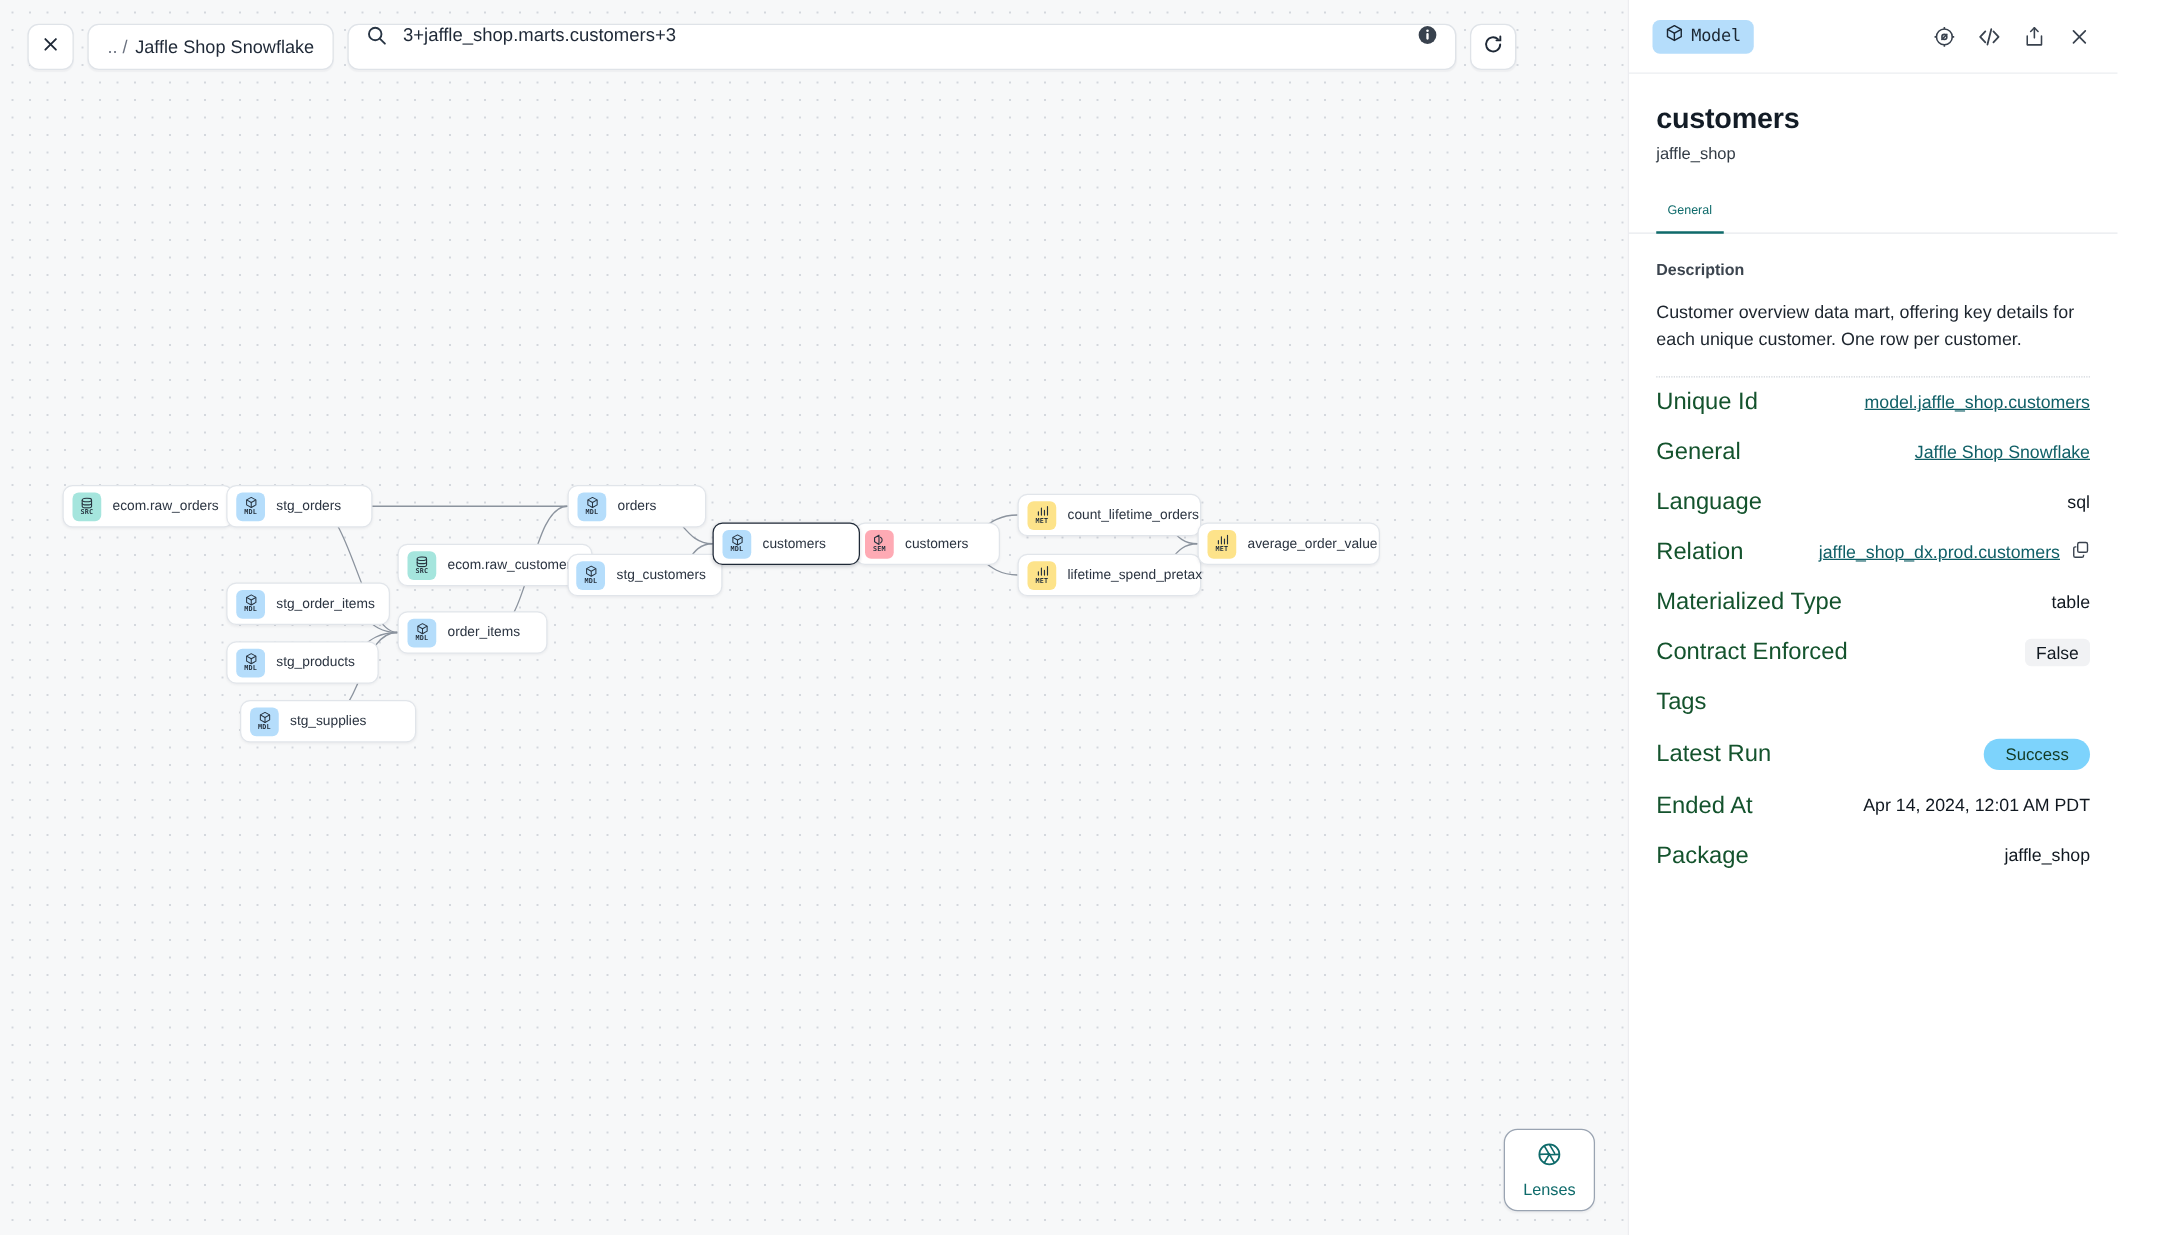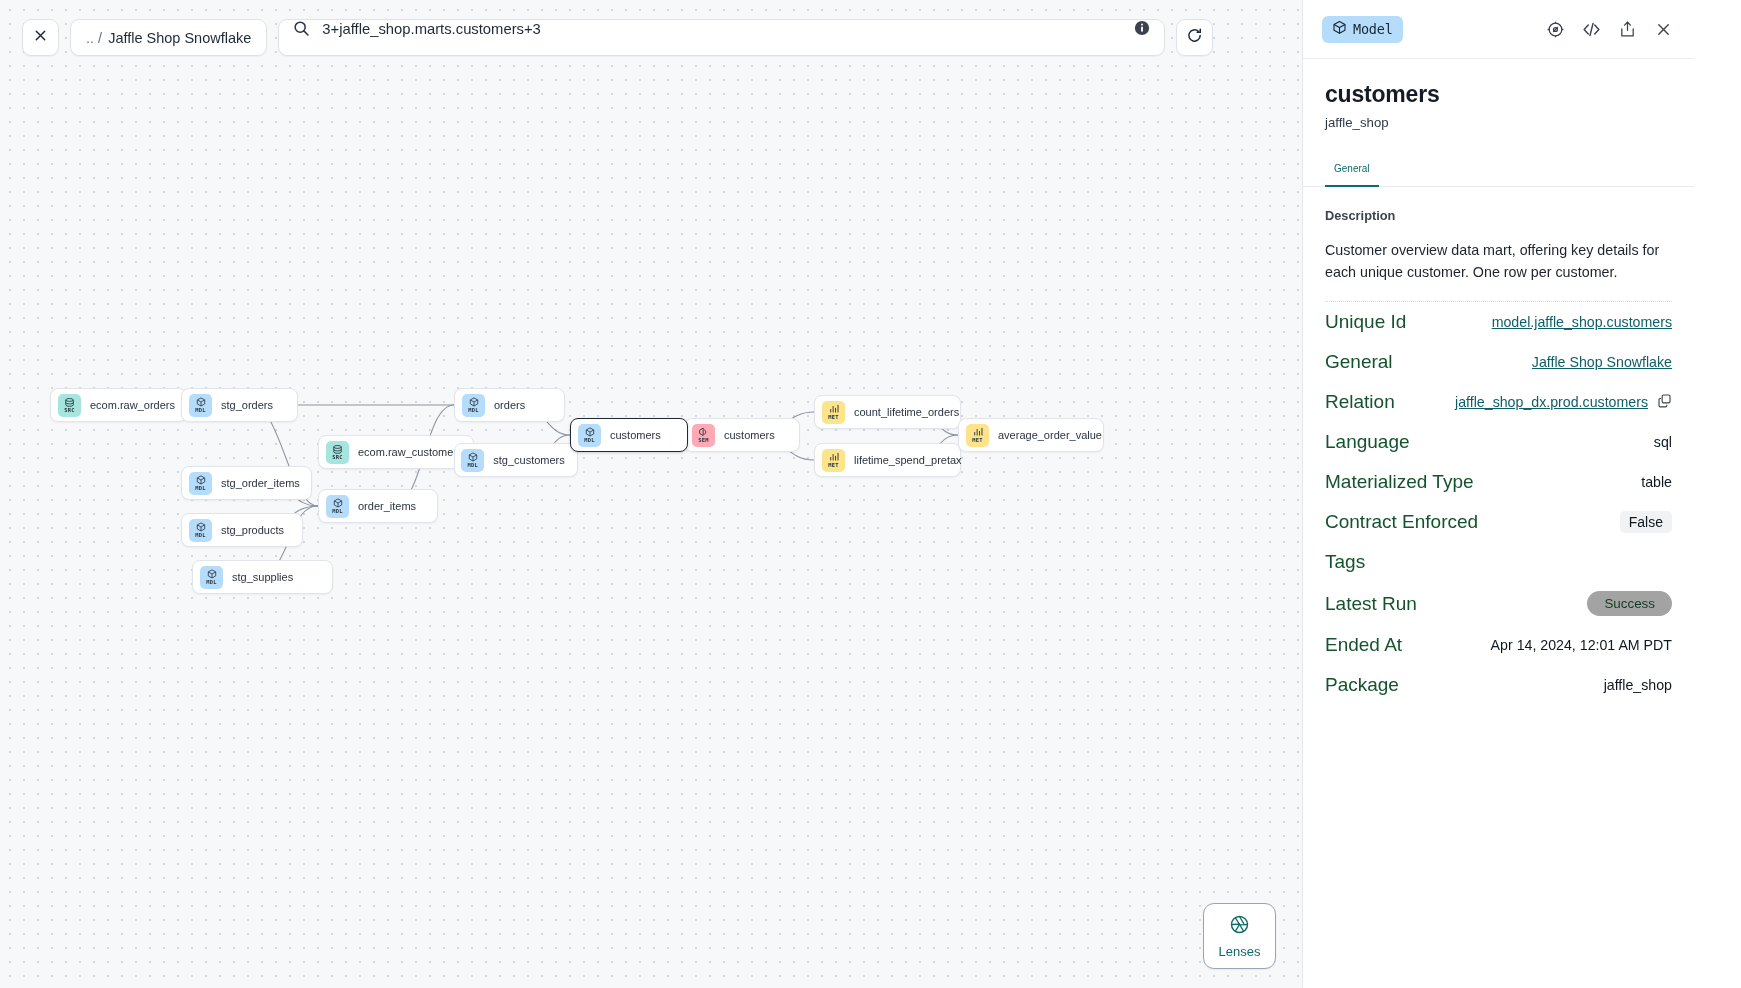--- a/index.html
+++ b/index.html
@@ -241,21 +241,21 @@
   }
   .pval-wrap { display: flex; align-items: center; gap: 9px; }
   .chip-gray {
     background: #f1f2f4;
     border-radius: 5px;
     padding: 3px 9px;
     font-size: 14px;
     color: #101820;
   }
   .chip-green {
-    background: #a3a3a3;
+    background: #7dd3fc;
     border-radius: 13px;
     padding: 5px 17px;
     font-size: 13.4px;
     color: #123b24;
   }
 </style>
 </head>
 <body>
 
 <div id="app">
@@ -561,36 +561,36 @@
               <span class="pval link">model.jaffle_shop.customers</span>
             </div>
           </div>
           <div class="prow">
             <div class="pkey">General</div>
             <div class="pval-wrap">
               <span class="pval link">Jaffle Shop Snowflake</span>
             </div>
           </div>
           <div class="prow">
+            <div class="pkey">Language</div>
+            <div class="pval-wrap">
+              <span class="pval">sql</span>
+            </div>
+          </div>
+          <div class="prow">
             <div class="pkey">Relation</div>
             <div class="pval-wrap">
               <span class="pval link">jaffle_shop_dx.prod.customers</span>
               <span><svg width="15" height="15" viewBox="0 0 18 18" fill="none" stroke="#39424e" stroke-width="1.35" stroke-linejoin="round">
                   <rect x="6.2" y="2.4" width="9.4" height="9.4" rx="1.6"></rect>
                   <path d="M11.8 14.2v.8a1.6 1.6 0 0 1-1.6 1.6H4a1.6 1.6 0 0 1-1.6-1.6V8.2A1.6 1.6 0 0 1 4 6.6h.9"></path>
                 </svg></span>
             </div>
           </div>
           <div class="prow">
-            <div class="pkey">Language</div>
-            <div class="pval-wrap">
-              <span class="pval">sql</span>
-            </div>
-          </div>
-          <div class="prow">
             <div class="pkey">Materialized Type</div>
             <div class="pval-wrap">
               <span class="pval">table</span>
             </div>
           </div>
           <div class="prow">
             <div class="pkey">Contract Enforced</div>
             <div class="pval-wrap">
               <span class="chip-gray">False</span>
             </div>

